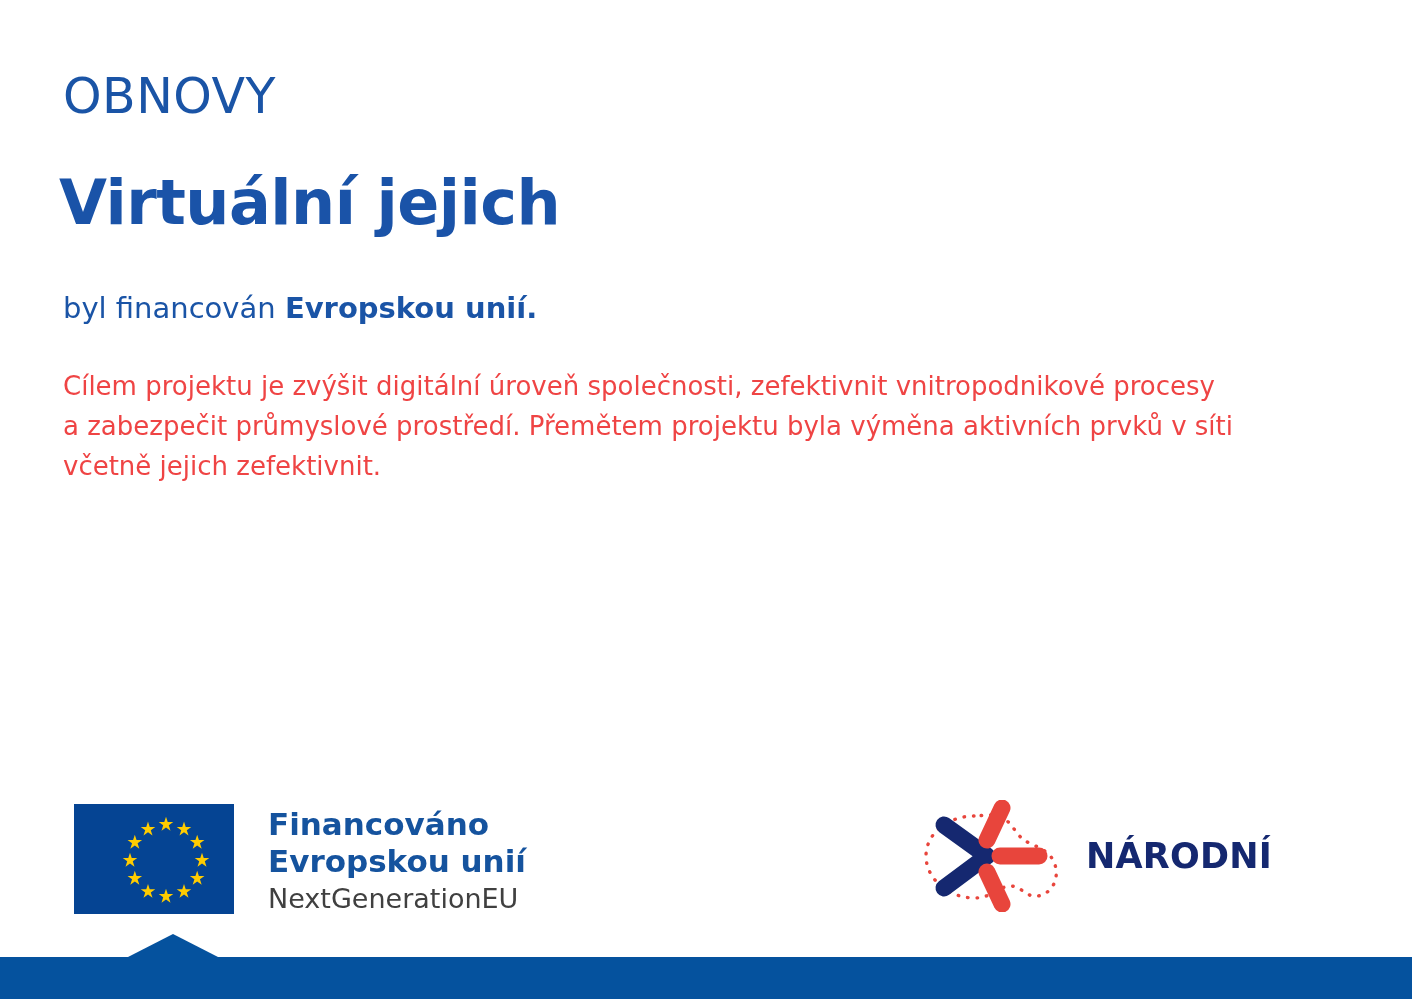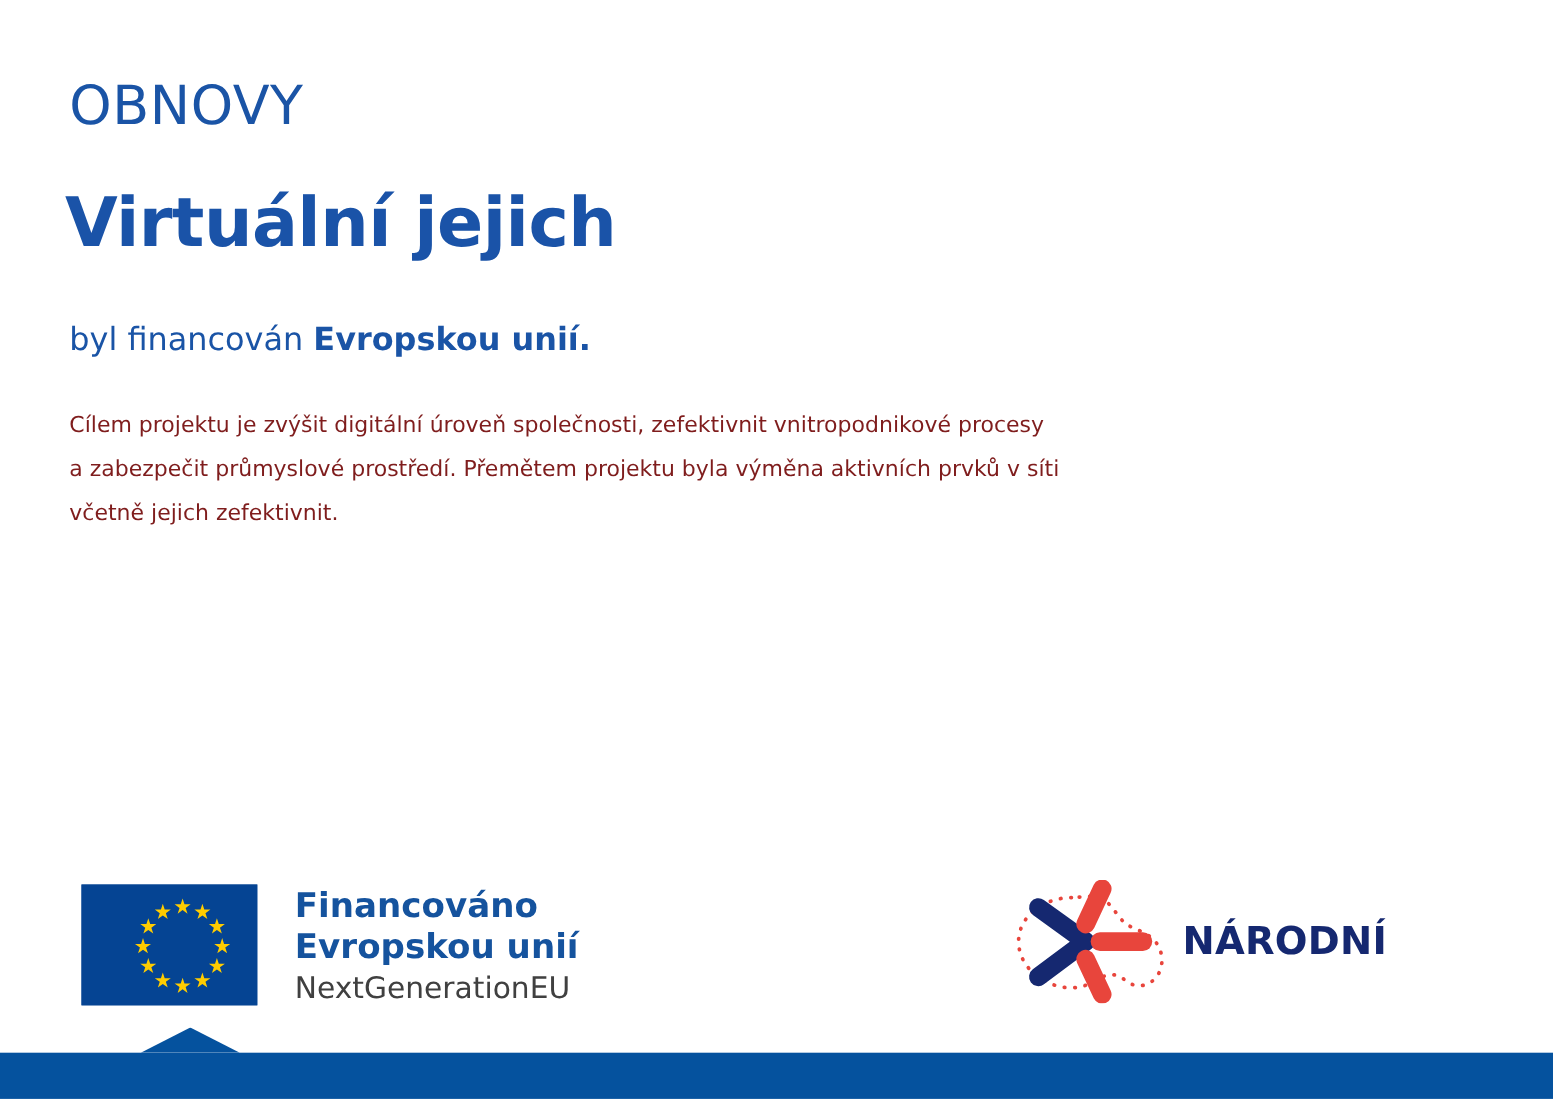--- a/index.html
+++ b/index.html
@@ -65,23 +65,23 @@
   }
   .subline .bold {
     font-weight: 700;
   }
 
   .body-copy {
     position: absolute;
     left: 0;
     top: 366px;
     width: 1230px;
-    font-size: 20px;
-    font-weight: 400;
-    color: #7f1d1d;
+    font-size: 26px;
+    font-weight: 400;
+    color: #ef4444;
     line-height: 40px;
   }
   .body-copy .line {
     white-space: nowrap;
   }
 
   
   .eu-logo {
     position: absolute;
     left: 74px;
@@ -126,21 +126,21 @@
     display: flex;
     align-items: center;
   }
   .npo-mark {
     width: 152px;
     height: 112px;
     flex: 0 0 auto;
   }
   .npo-mark svg { display: block; }
   .npo-text {
-    margin-left: 9px;
+    margin-left: 20px;
   }
   .npo-text .l1,
   .npo-text .l2 {
     font-size: 35px;
     font-weight: 700;
     color: #152870;
     line-height: 41px;
     letter-spacing: 0.2px;
     white-space: nowrap;
   }

